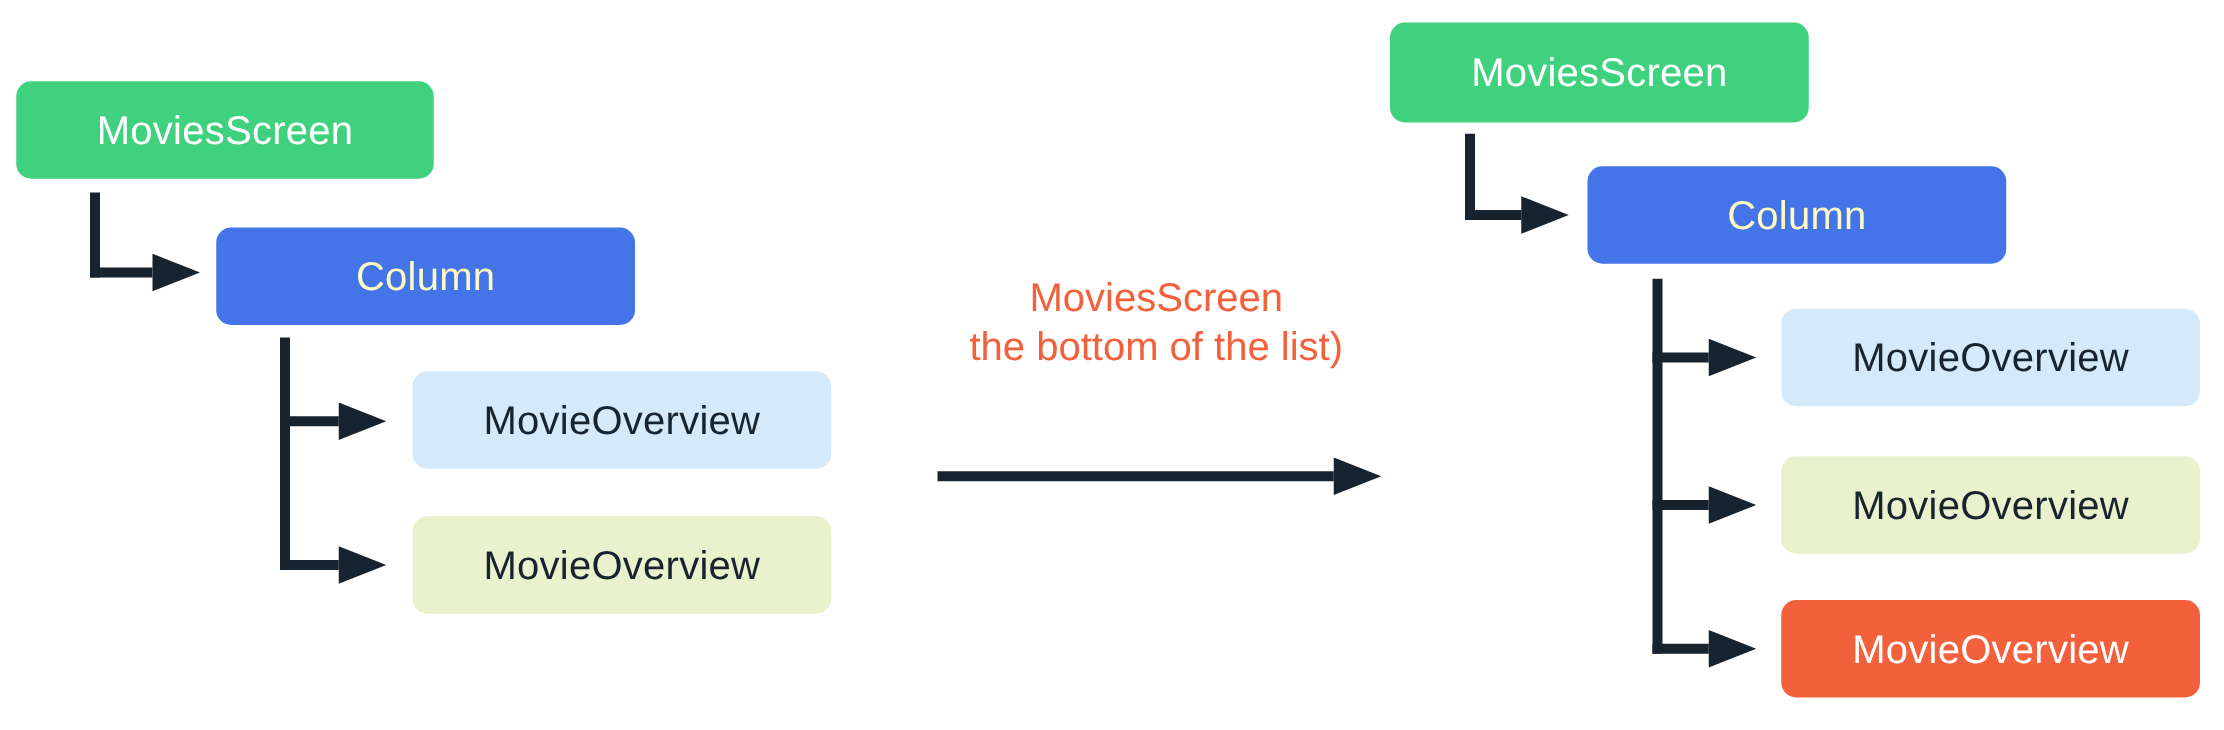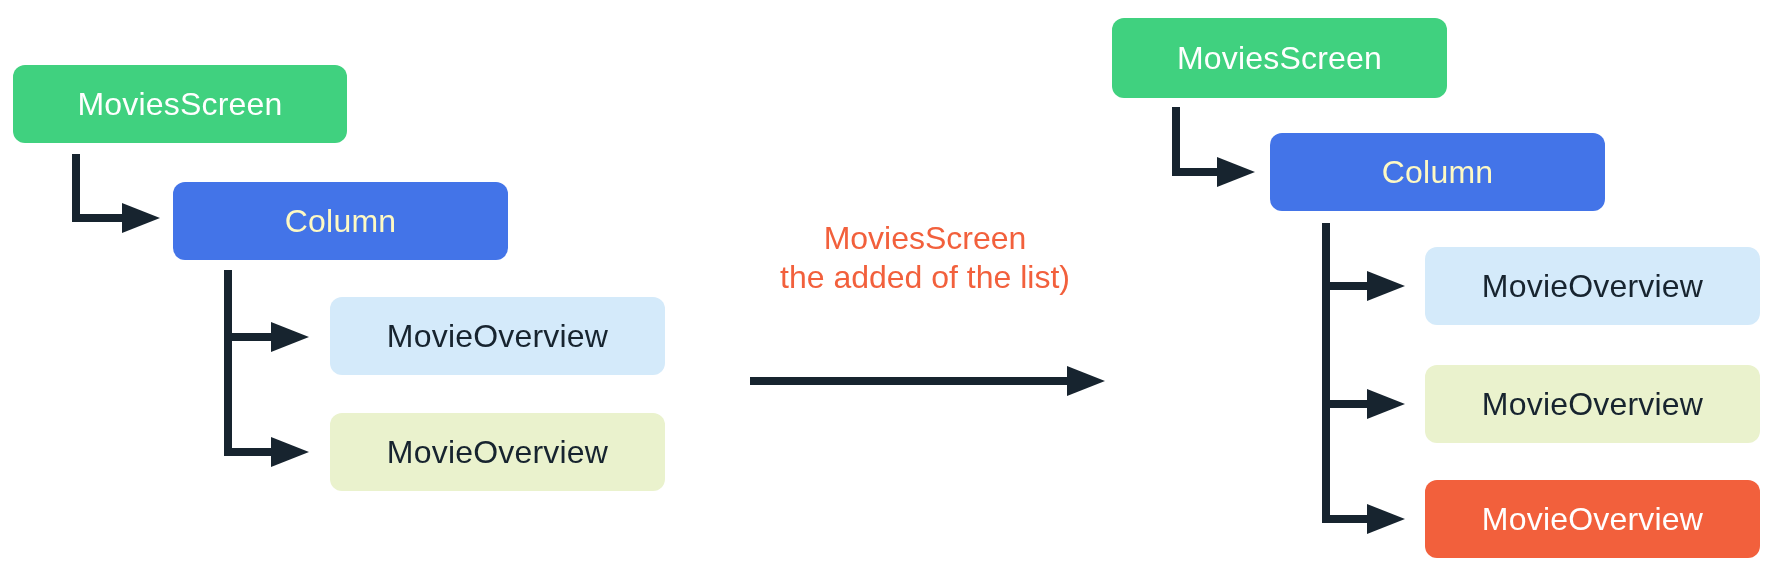--- a/index.html
+++ b/index.html
@@ -60,21 +60,21 @@
     <div class="node child-blue" style="left:330px;top:297px;width:335px;height:78px">MovieOverview</div>
 
     <div class="hline" style="left:224px;top:448px;width:47px"></div>
     <div class="ahead" style="left:271px;top:437px"></div>
     <div class="node child-yellow" style="left:330px;top:413px;width:335px;height:78px">MovieOverview</div>
   </section>
 
   <section>
     <div class="annotation">
       <div>MoviesScreen</div>
-      <div>the added of the list)</div>
+      <div>the bottom of the list)</div>
     </div>
     <div class="hline" style="left:750px;top:377px;width:317px"></div>
     <div class="ahead" style="left:1067px;top:366px"></div>
   </section>
 
   <section>
     <div class="node root" style="left:1112px;top:18px;width:335px;height:80px">MoviesScreen</div>
 
     <div class="vline" style="left:1172px;top:107px;height:69px"></div>
     <div class="hline" style="left:1172px;top:168px;width:45px"></div>

